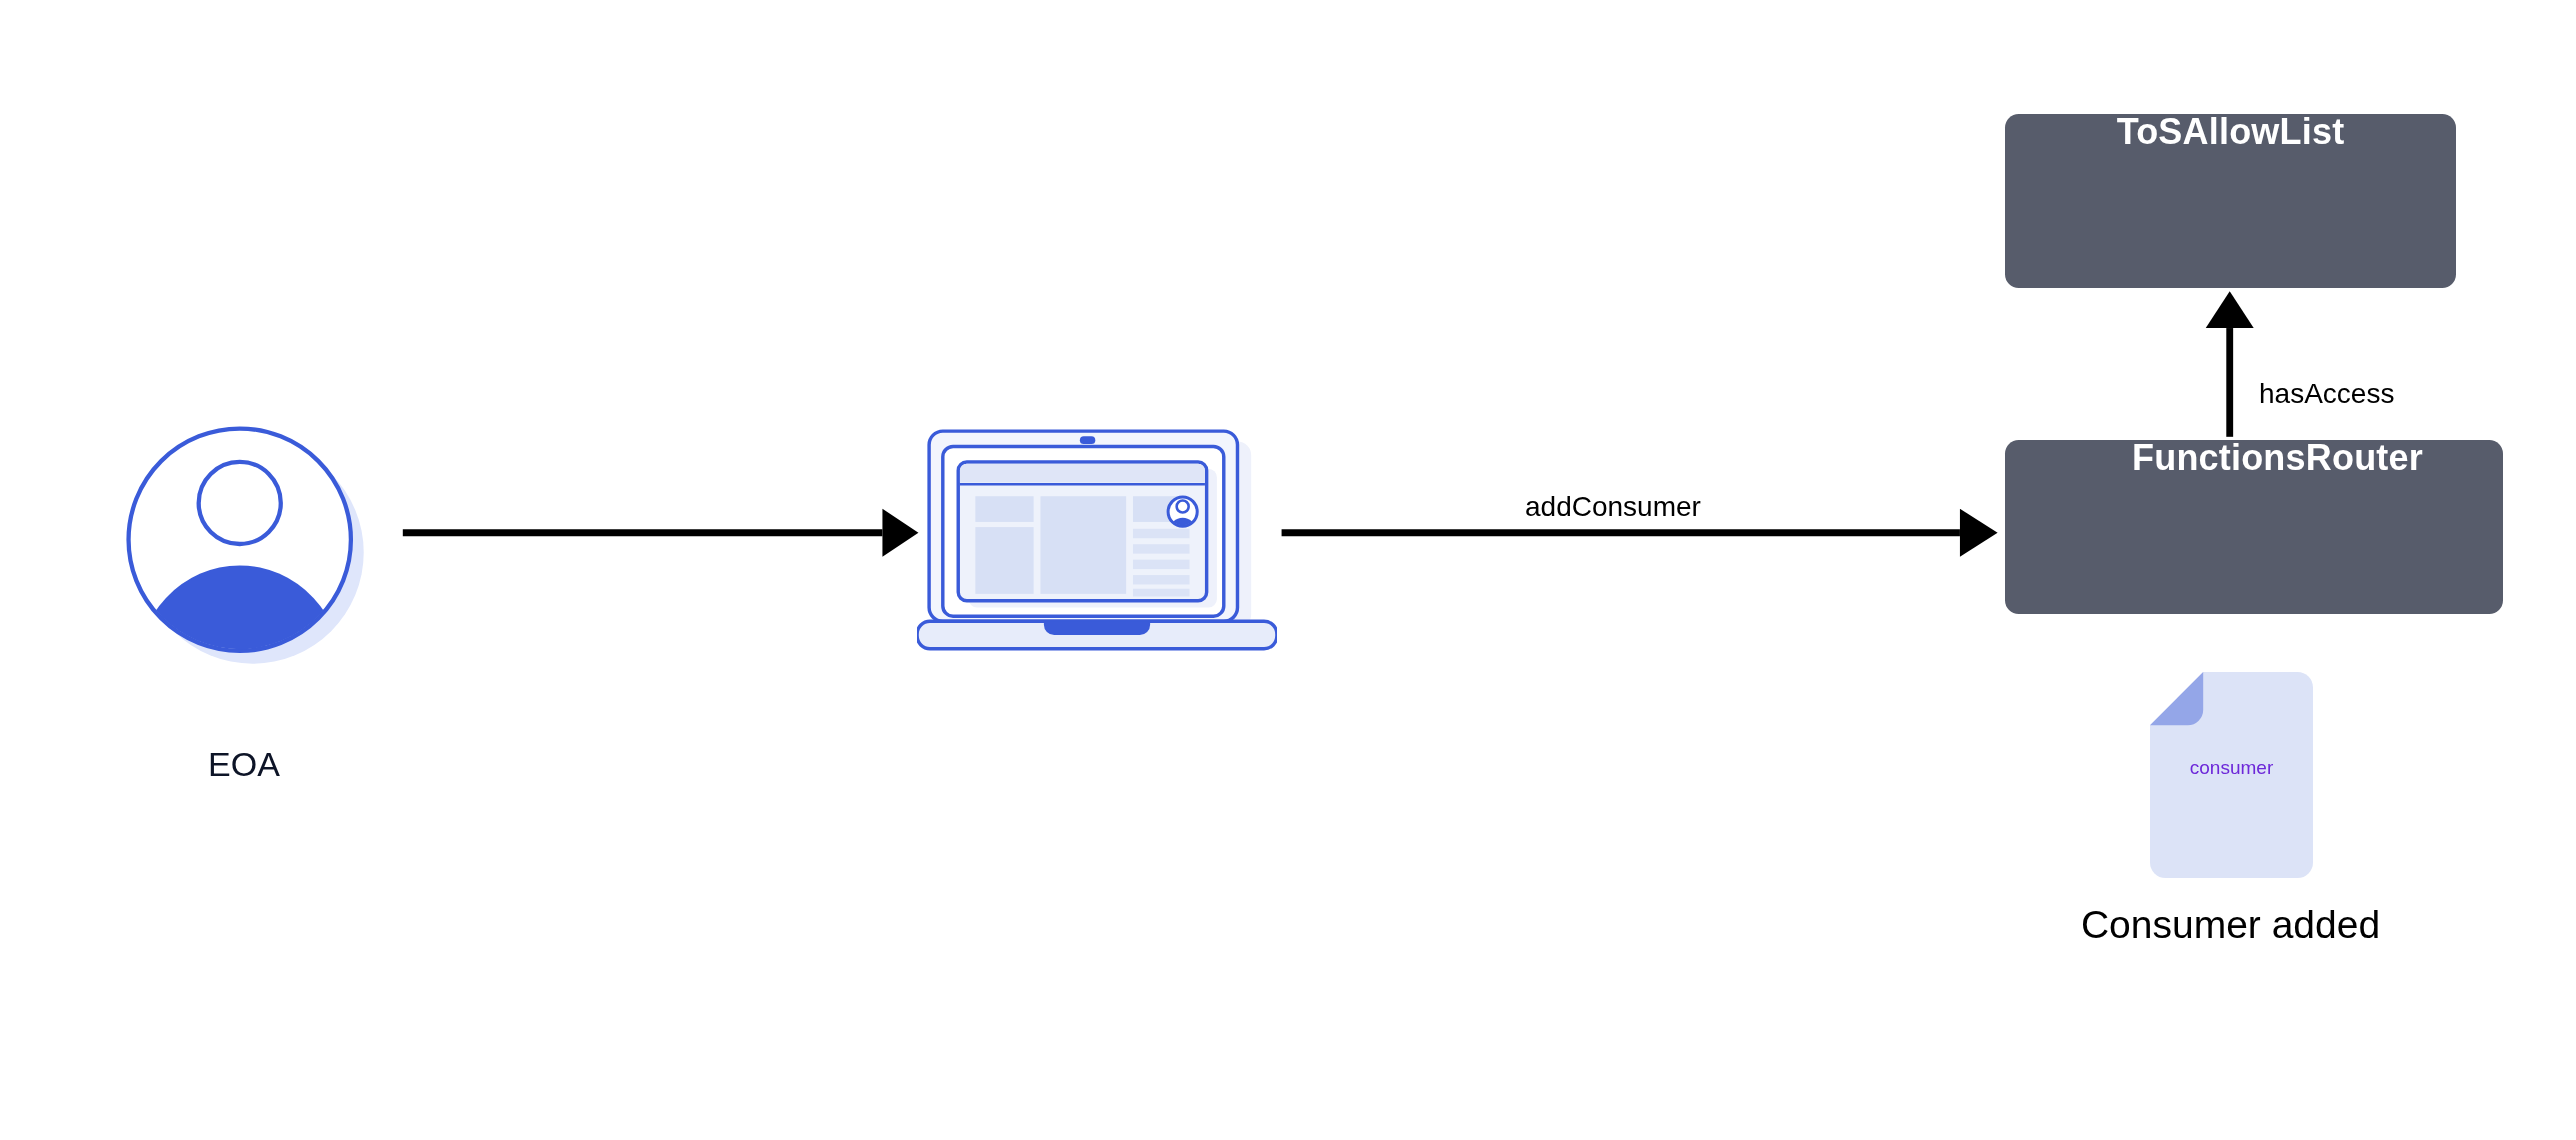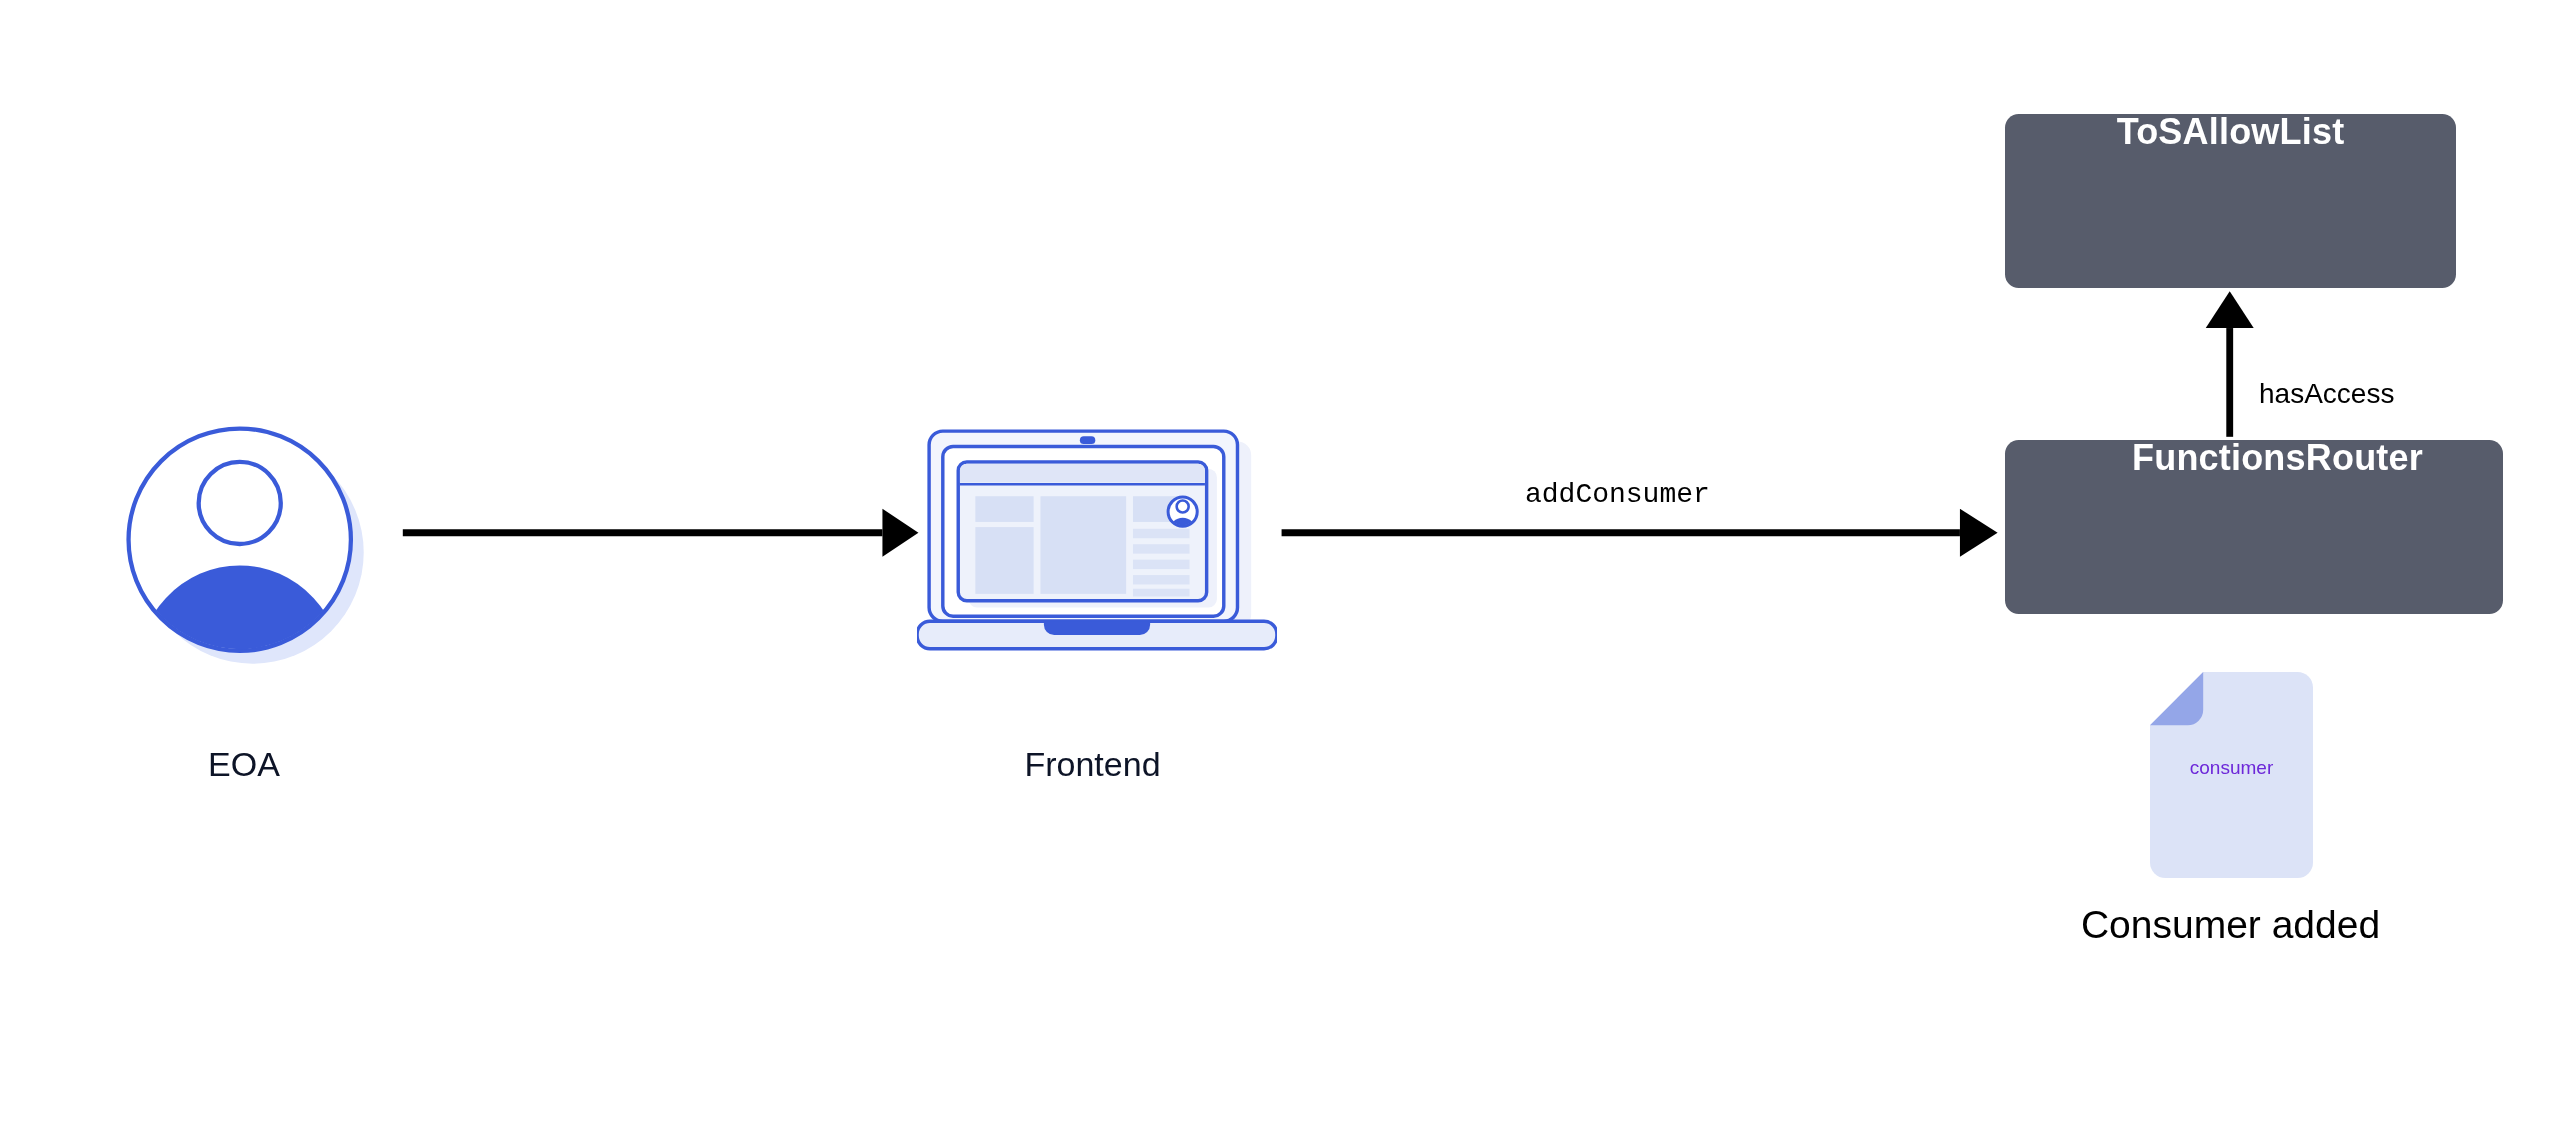--- a/index.html
+++ b/index.html
@@ -55,21 +55,21 @@
 
   
   .edge-label {
     position: absolute;
     color: #000000;
     font-size: 28px;
     font-weight: normal;
     white-space: nowrap;
     line-height: 1;
   }
-  #label-addconsumer { left: 1525px; top: 481px; font-family: Liberation Mono, monospace; }
+  #label-addconsumer { left: 1525px; top: 493px; }
   #label-hasaccess  { left: 2259px; top: 369px; margin-top: 11px; }
 
   
   .node-caption {
     position: absolute;
     color: #0d1427;
     font-size: 34px;
     font-weight: normal;
     white-space: nowrap;
     line-height: 1;
@@ -194,21 +194,20 @@
           <ellipse cx="310" cy="121" rx="15" ry="14" fill="#3a5bd9"></ellipse>
         </g>
         <circle cx="310" cy="94" r="7" fill="#ffffff" stroke="#3a5bd9" stroke-width="3"></circle>
       </g>
 
       <rect x="0" y="228" width="420" height="32" rx="15" fill="#e7ecfa" stroke="#3a5bd9" stroke-width="4"></rect>
 
       <path d="M148 228 h124 a0 0 0 0 1 0 0 v4 a12 12 0 0 1 -12 12 h-100 a12 12 0 0 1 -12 -12 z" fill="#3a5bd9"></path>
     </svg>
   </div>
-  <div class="node-caption" id="caption-frontend">Frontend</div>
 
   <div class="edge-label" id="label-addconsumer">addConsumer</div>
   <div class="edge-label" id="label-hasaccess">hasAccess</div>
 
   <div class="contract-box" id="box-tosallowlist">
     <span class="contract-label">ToSAllowList</span>
   </div>
 
   <div class="contract-box" id="box-functionsrouter">
     <span class="contract-label">FunctionsRouter</span>

